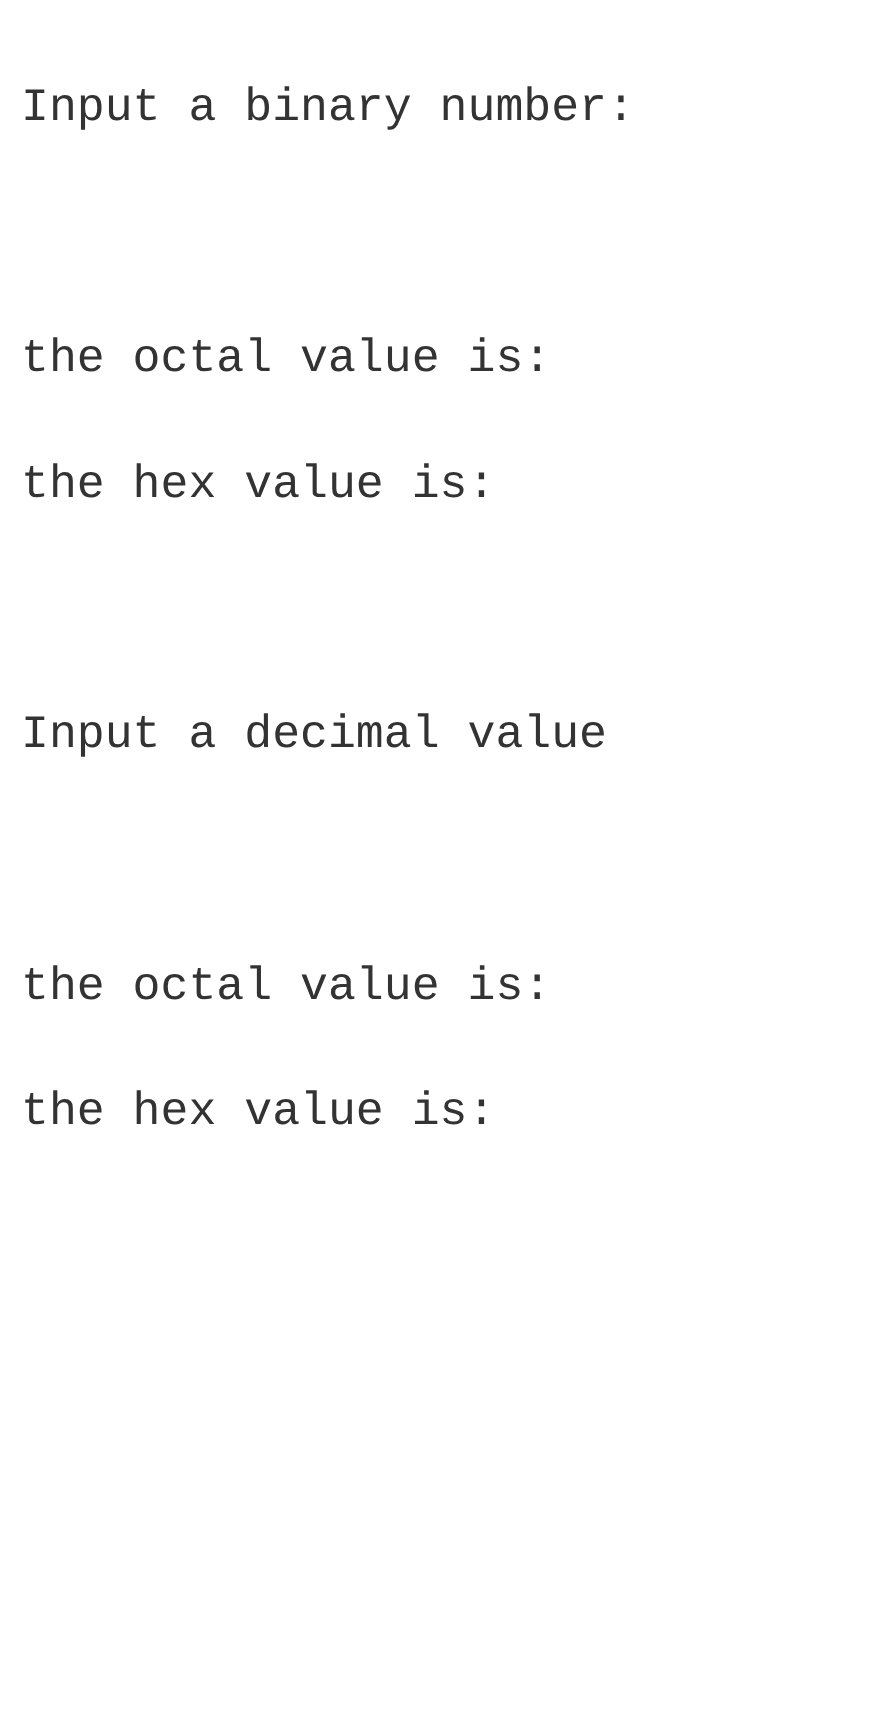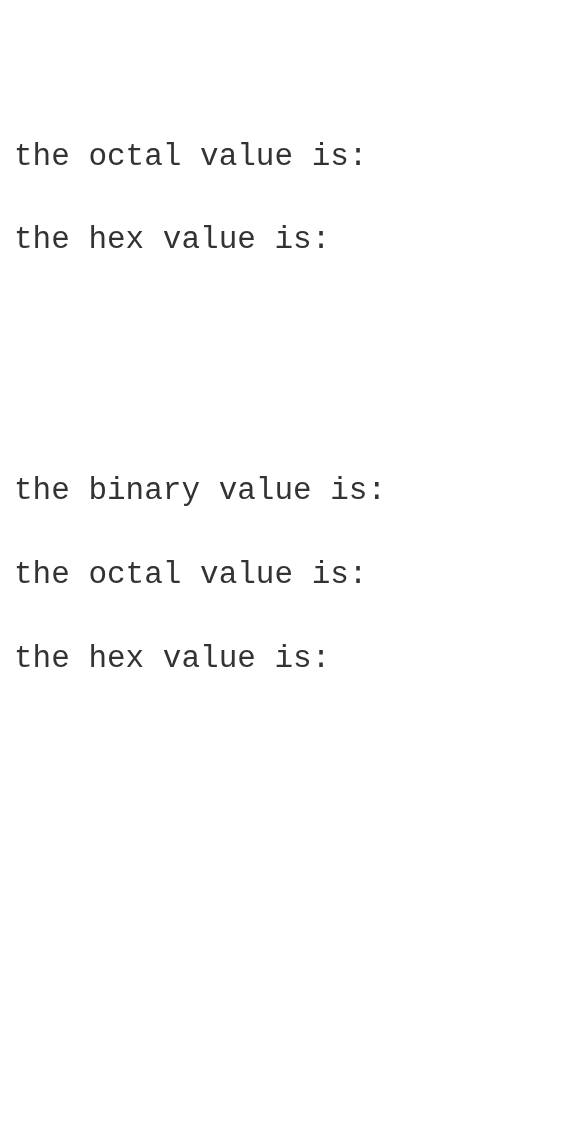--- a/index.html
+++ b/index.html
@@ -23,26 +23,27 @@
     }
     .blank {
       display: block;
       height: 1.35em;
     }
   </style>
 </head>
 <body>
 
 <div class="terminal">
+<span class="line">Input a binary number:</span>
 <span class="blank"></span>
 <span class="line">the octal value is:</span>
 <span class="line">the hex value is:</span>
 <span class="blank"></span>
+<span class="line">Input a decimal value</span>
 <span class="blank"></span>
-<span class="line">the binary value is:</span>
 <span class="line">the octal value is:</span>
 <span class="line">the hex value is:</span>
 <span class="blank"></span>
 <span class="blank"></span>
 
 
 
 
 
 

